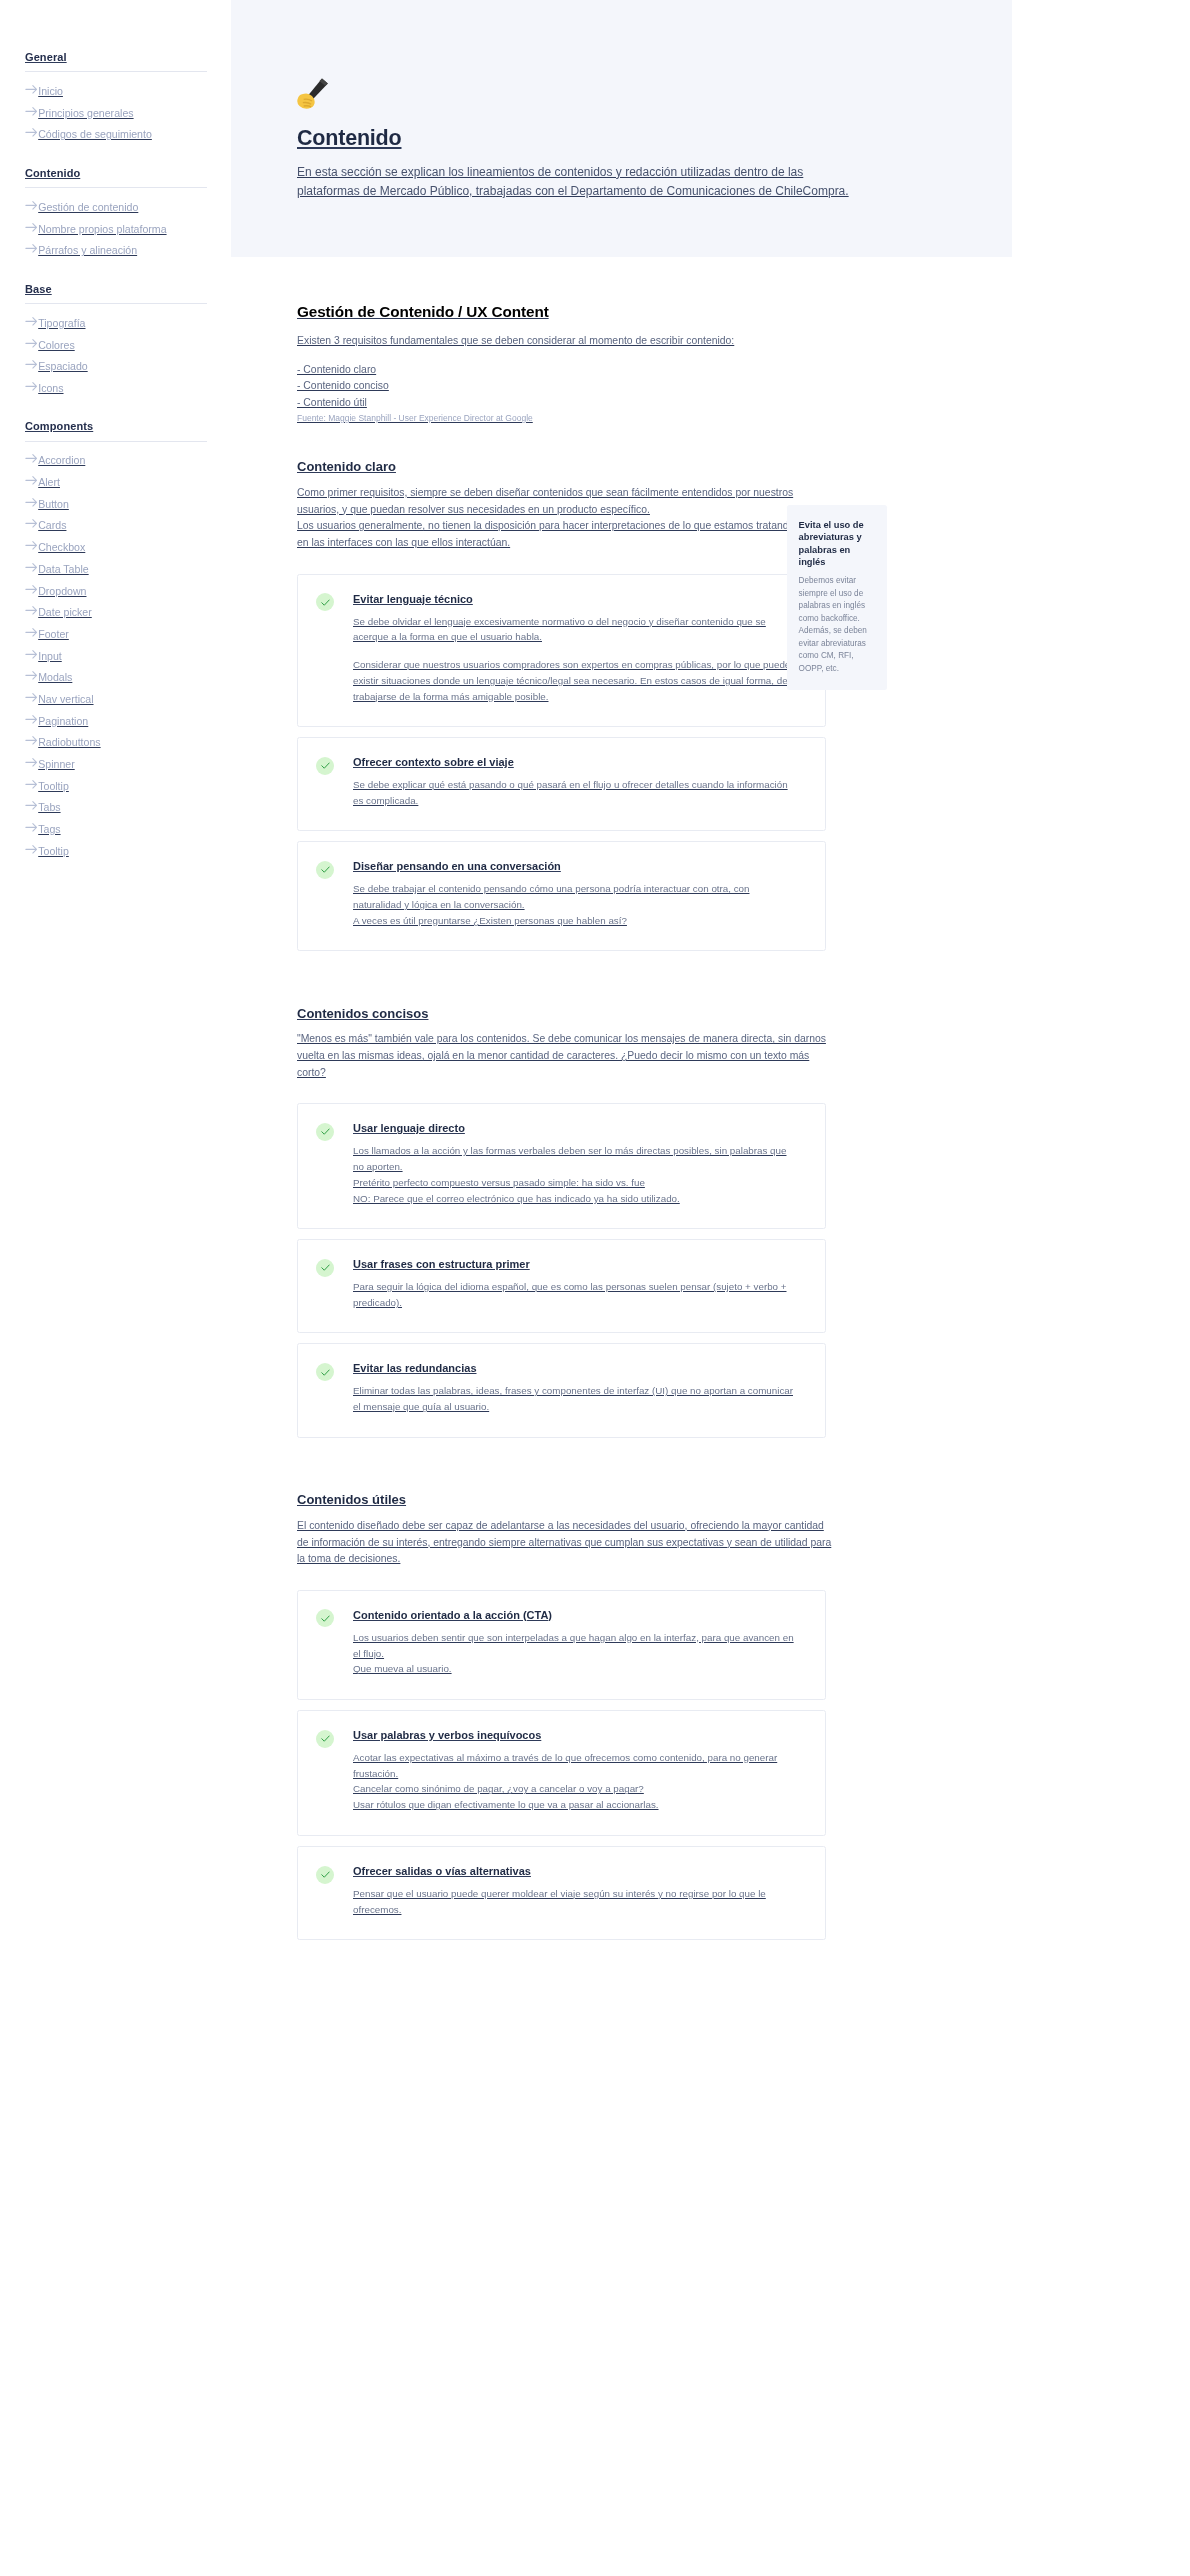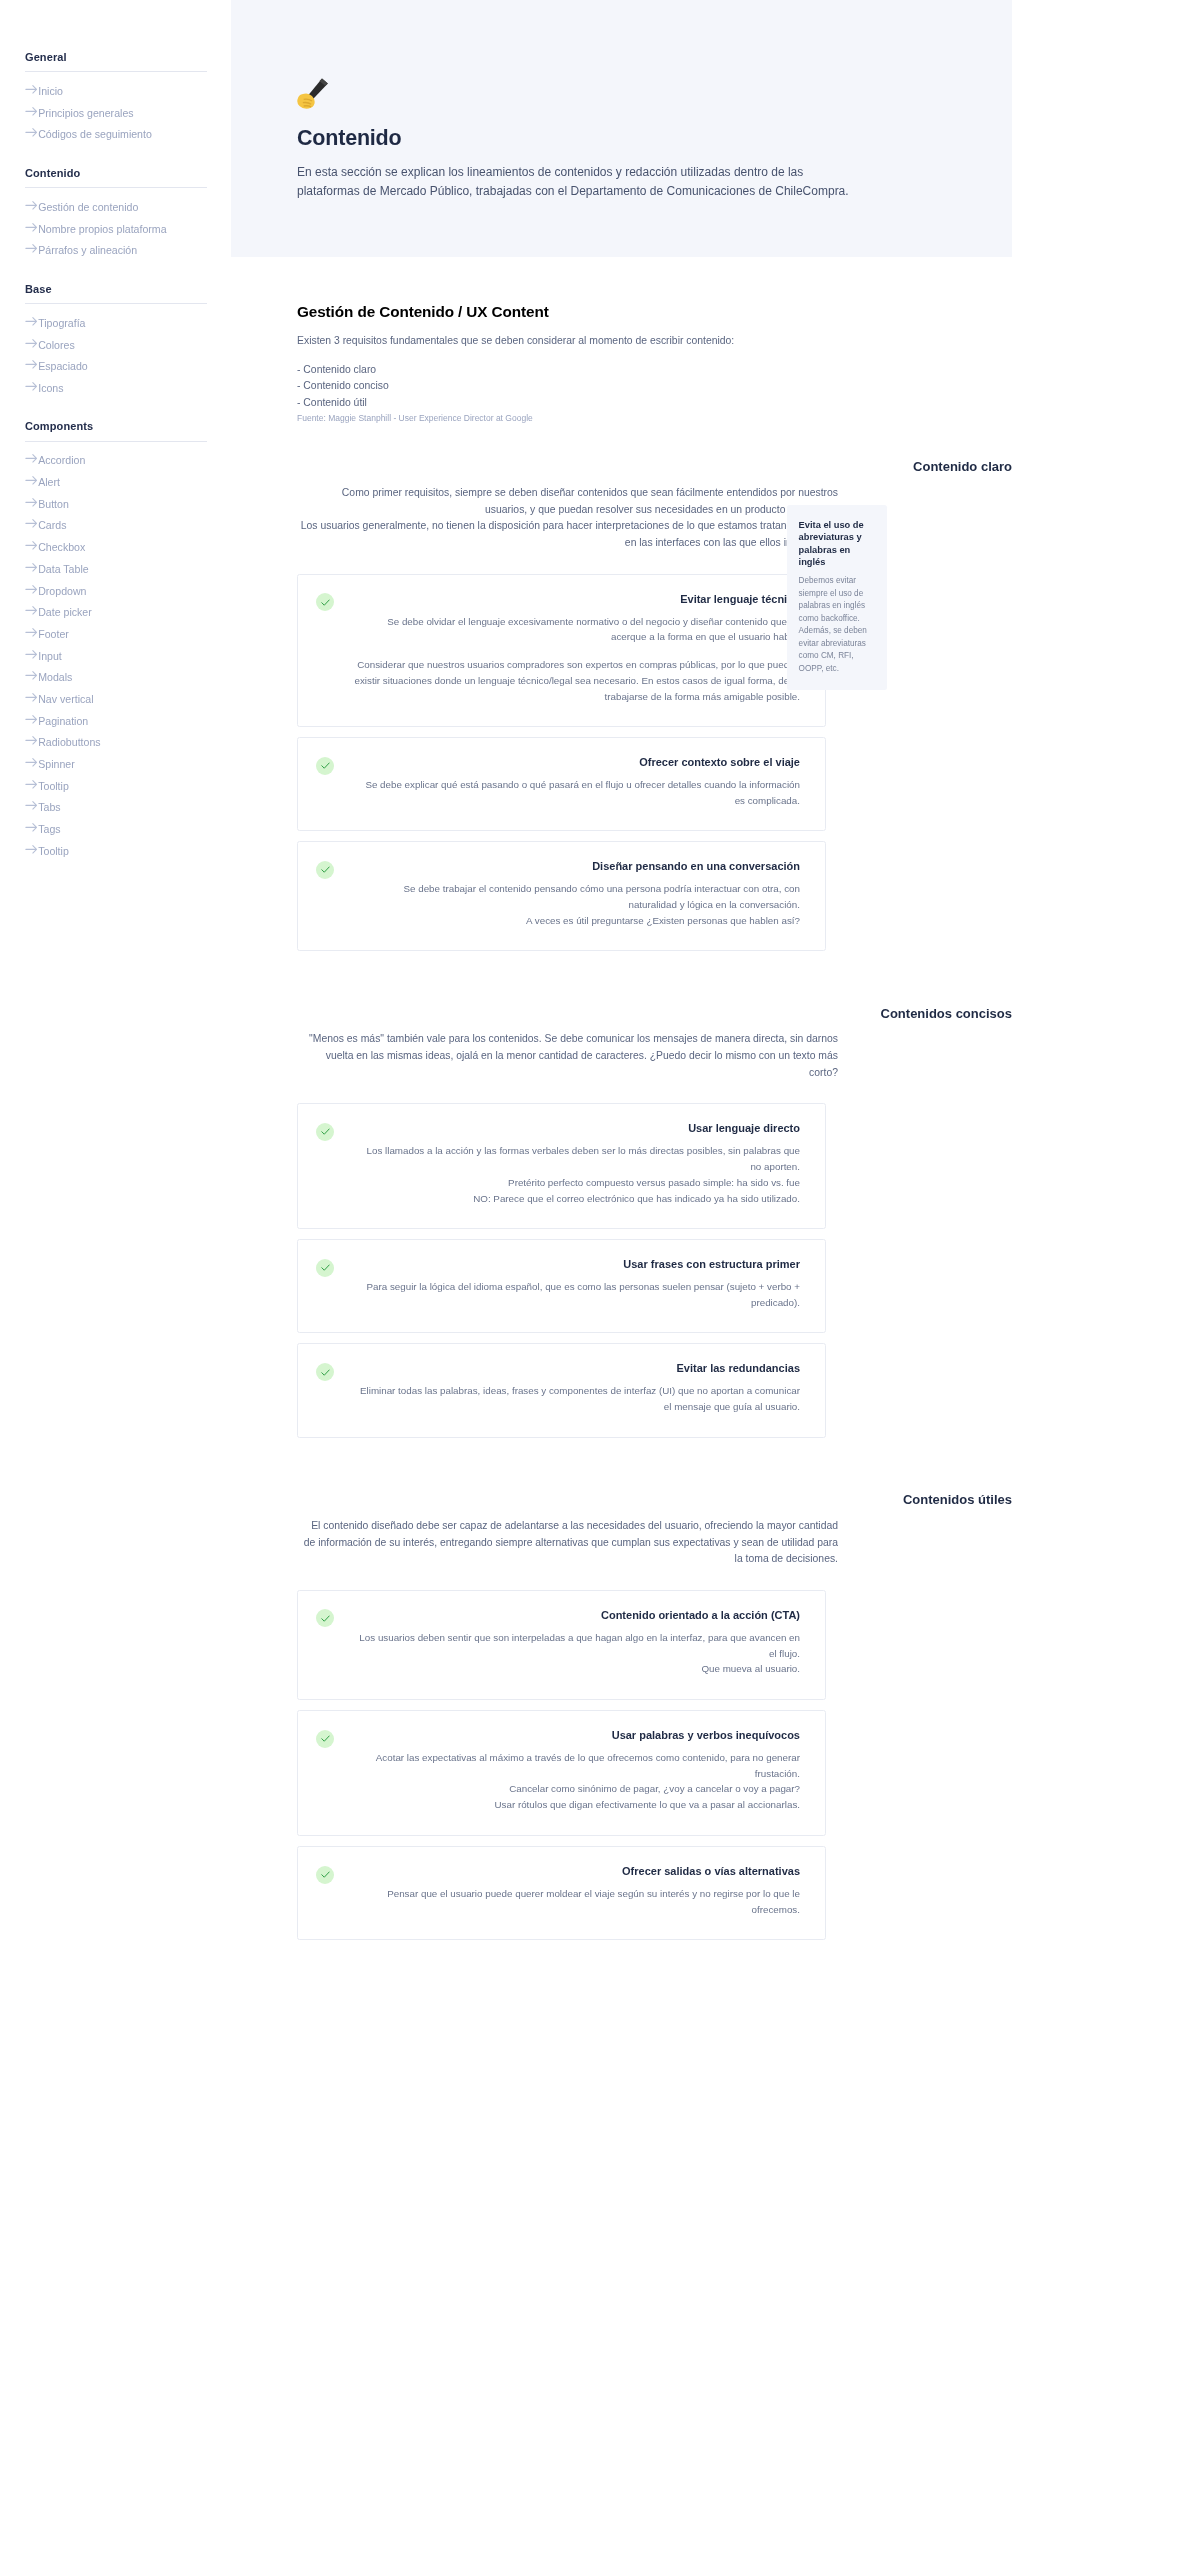--- a/index.html
+++ b/index.html
@@ -8,20 +8,21 @@
     background: #ffffff;
     font-family: "Liberation Sans", sans-serif;
     color: #2e3a59;
   }
   .page {
     position: relative;
     width: 1012px;
     min-height: 2576px;
     display: flex;
     align-items: flex-start;
+    text-decoration: underline;
   }
 
   
   .sidebar {
     width: 231px;
     flex: 0 0 231px;
     background: #ffffff;
     padding: 51px 0 50px 25px;
   }
   .nav-group { margin-bottom: 21.5px; }
@@ -88,21 +89,21 @@
     font-size: 12px;
     line-height: 1.62;
     color: #48536e;
     max-width: 570px;
   }
 
   .content {
     padding: 46px 0 99px 66px;
     position: relative;
   }
-  .section { margin-bottom: 8.3px; text-align: right; }
+  .section { margin-bottom: 8.3px; }
 
   h2.sec-title {
     font-size: 15.3px;
     font-weight: bold;
     color: #000000;
     margin-bottom: 11.6px;
     letter-spacing: -0.1px;
   }
   h3.sub-title {
     font-size: 13px;

